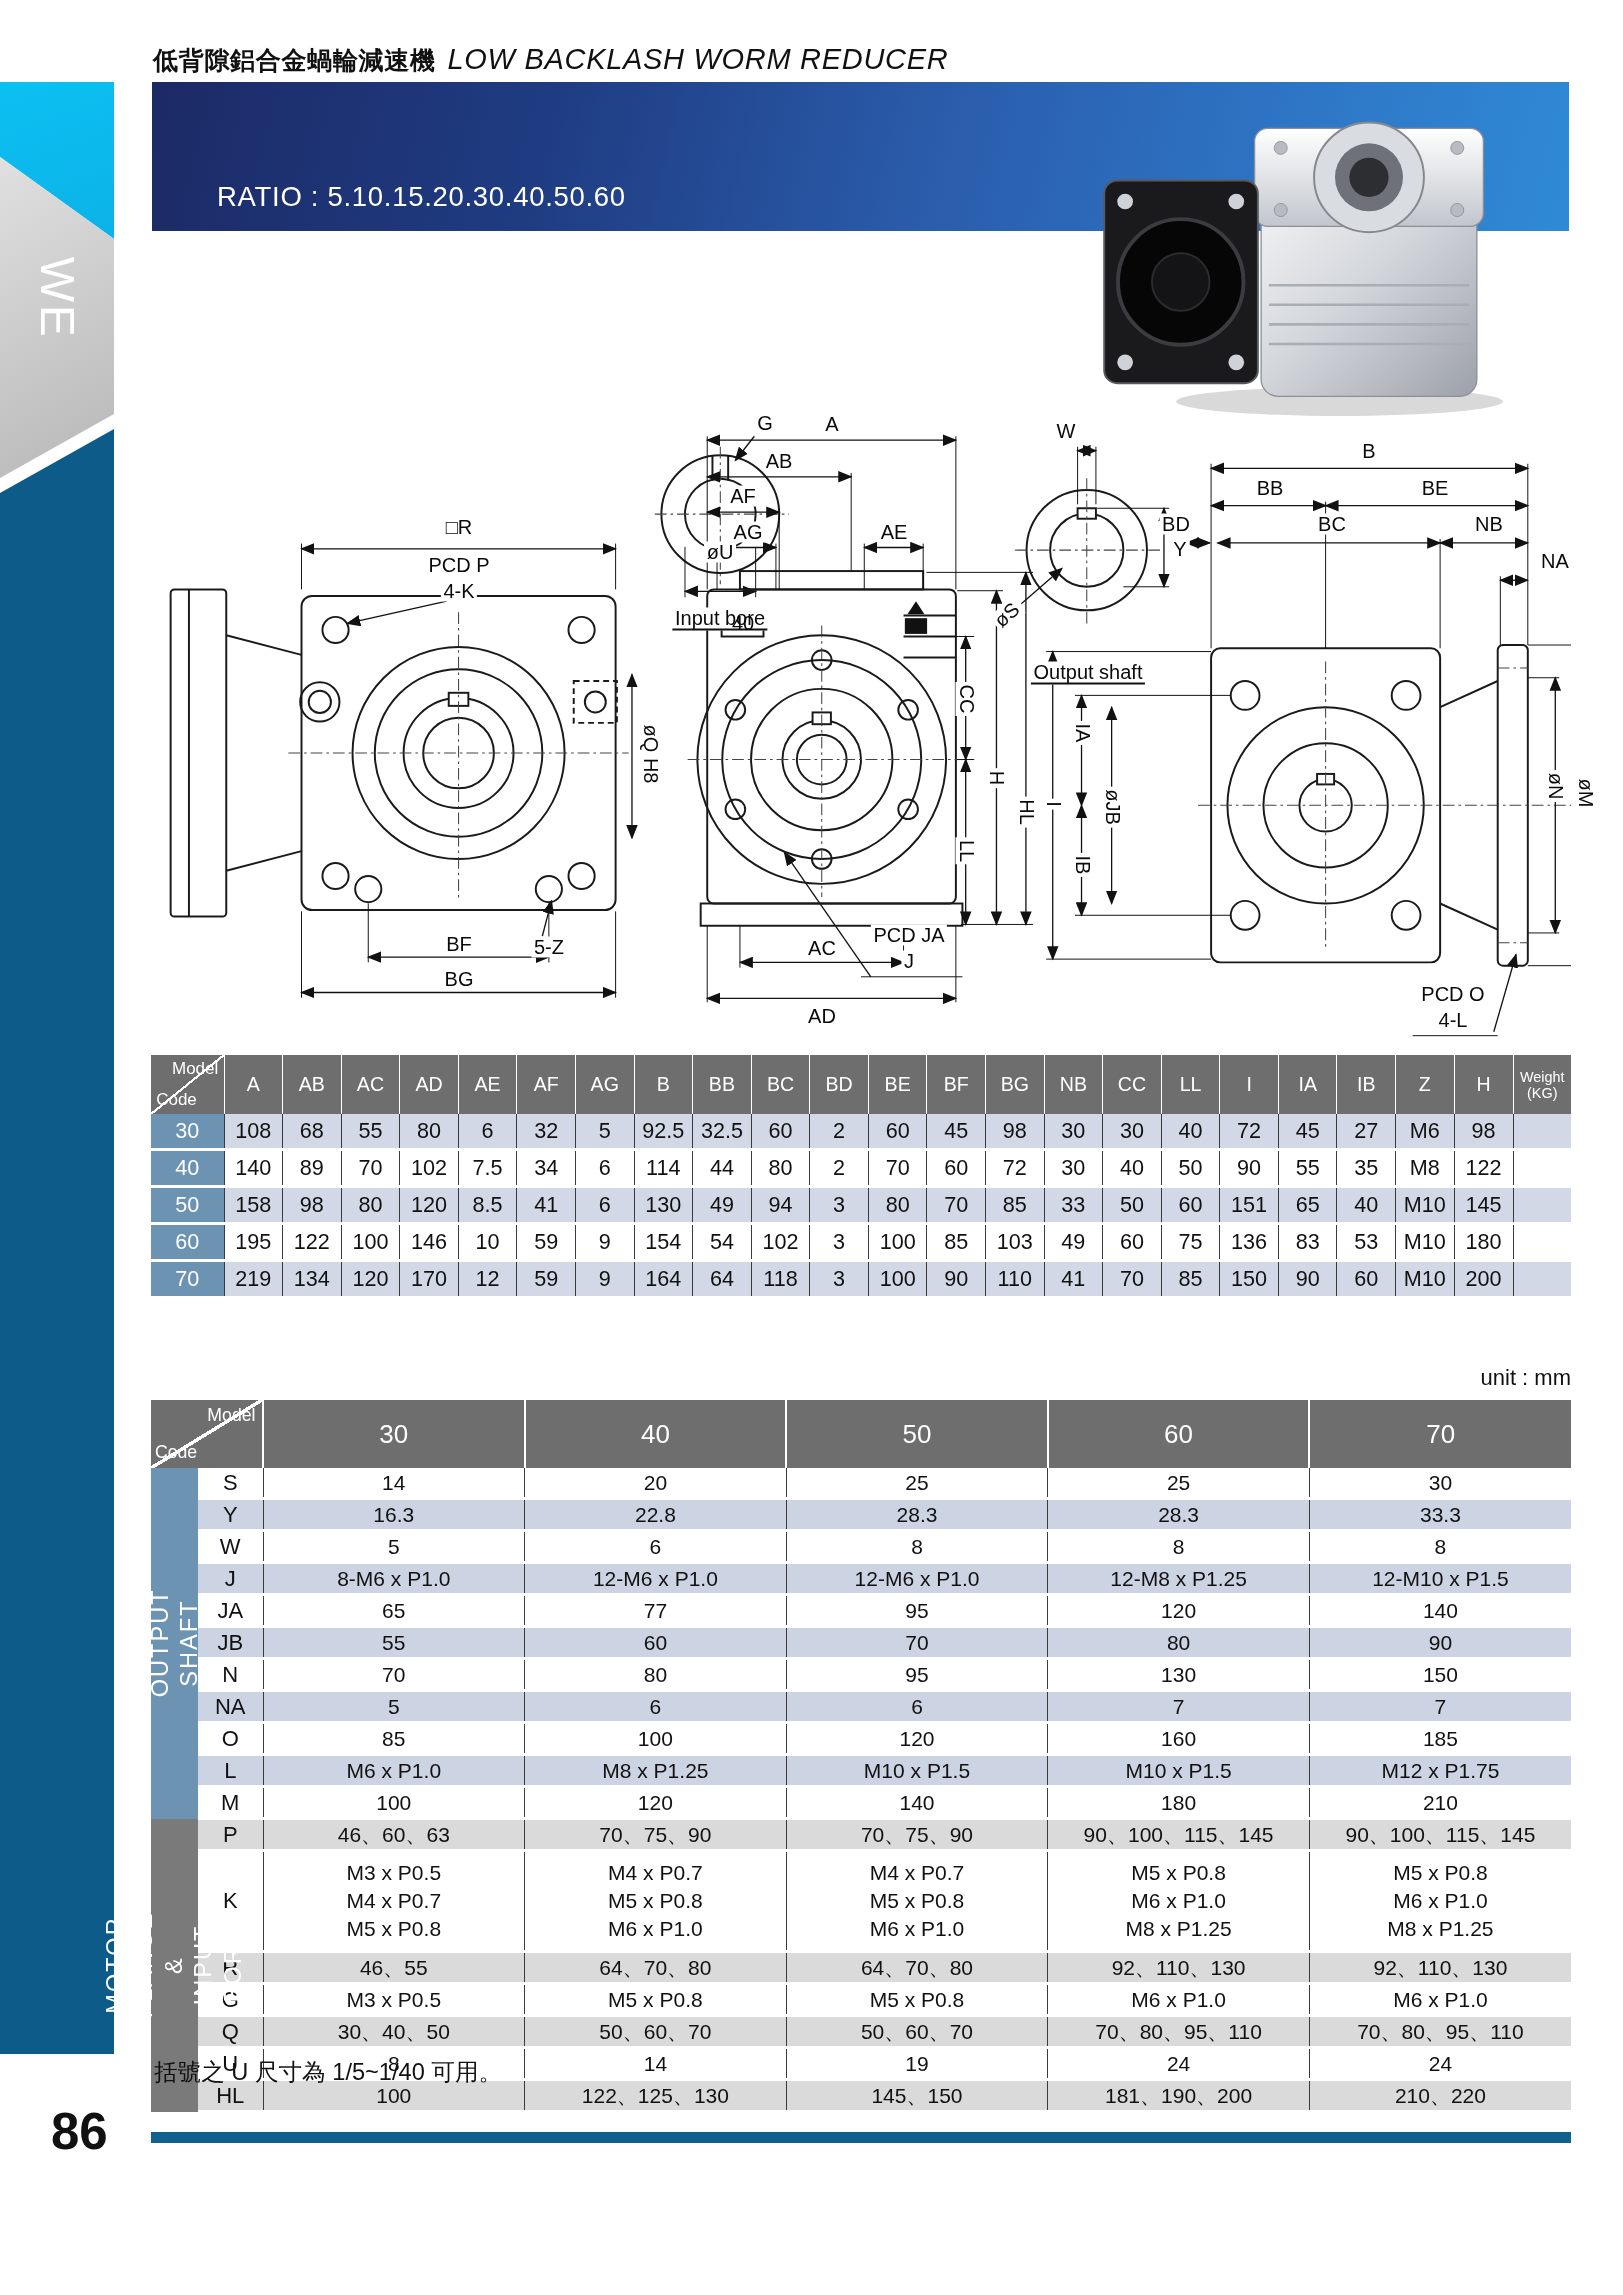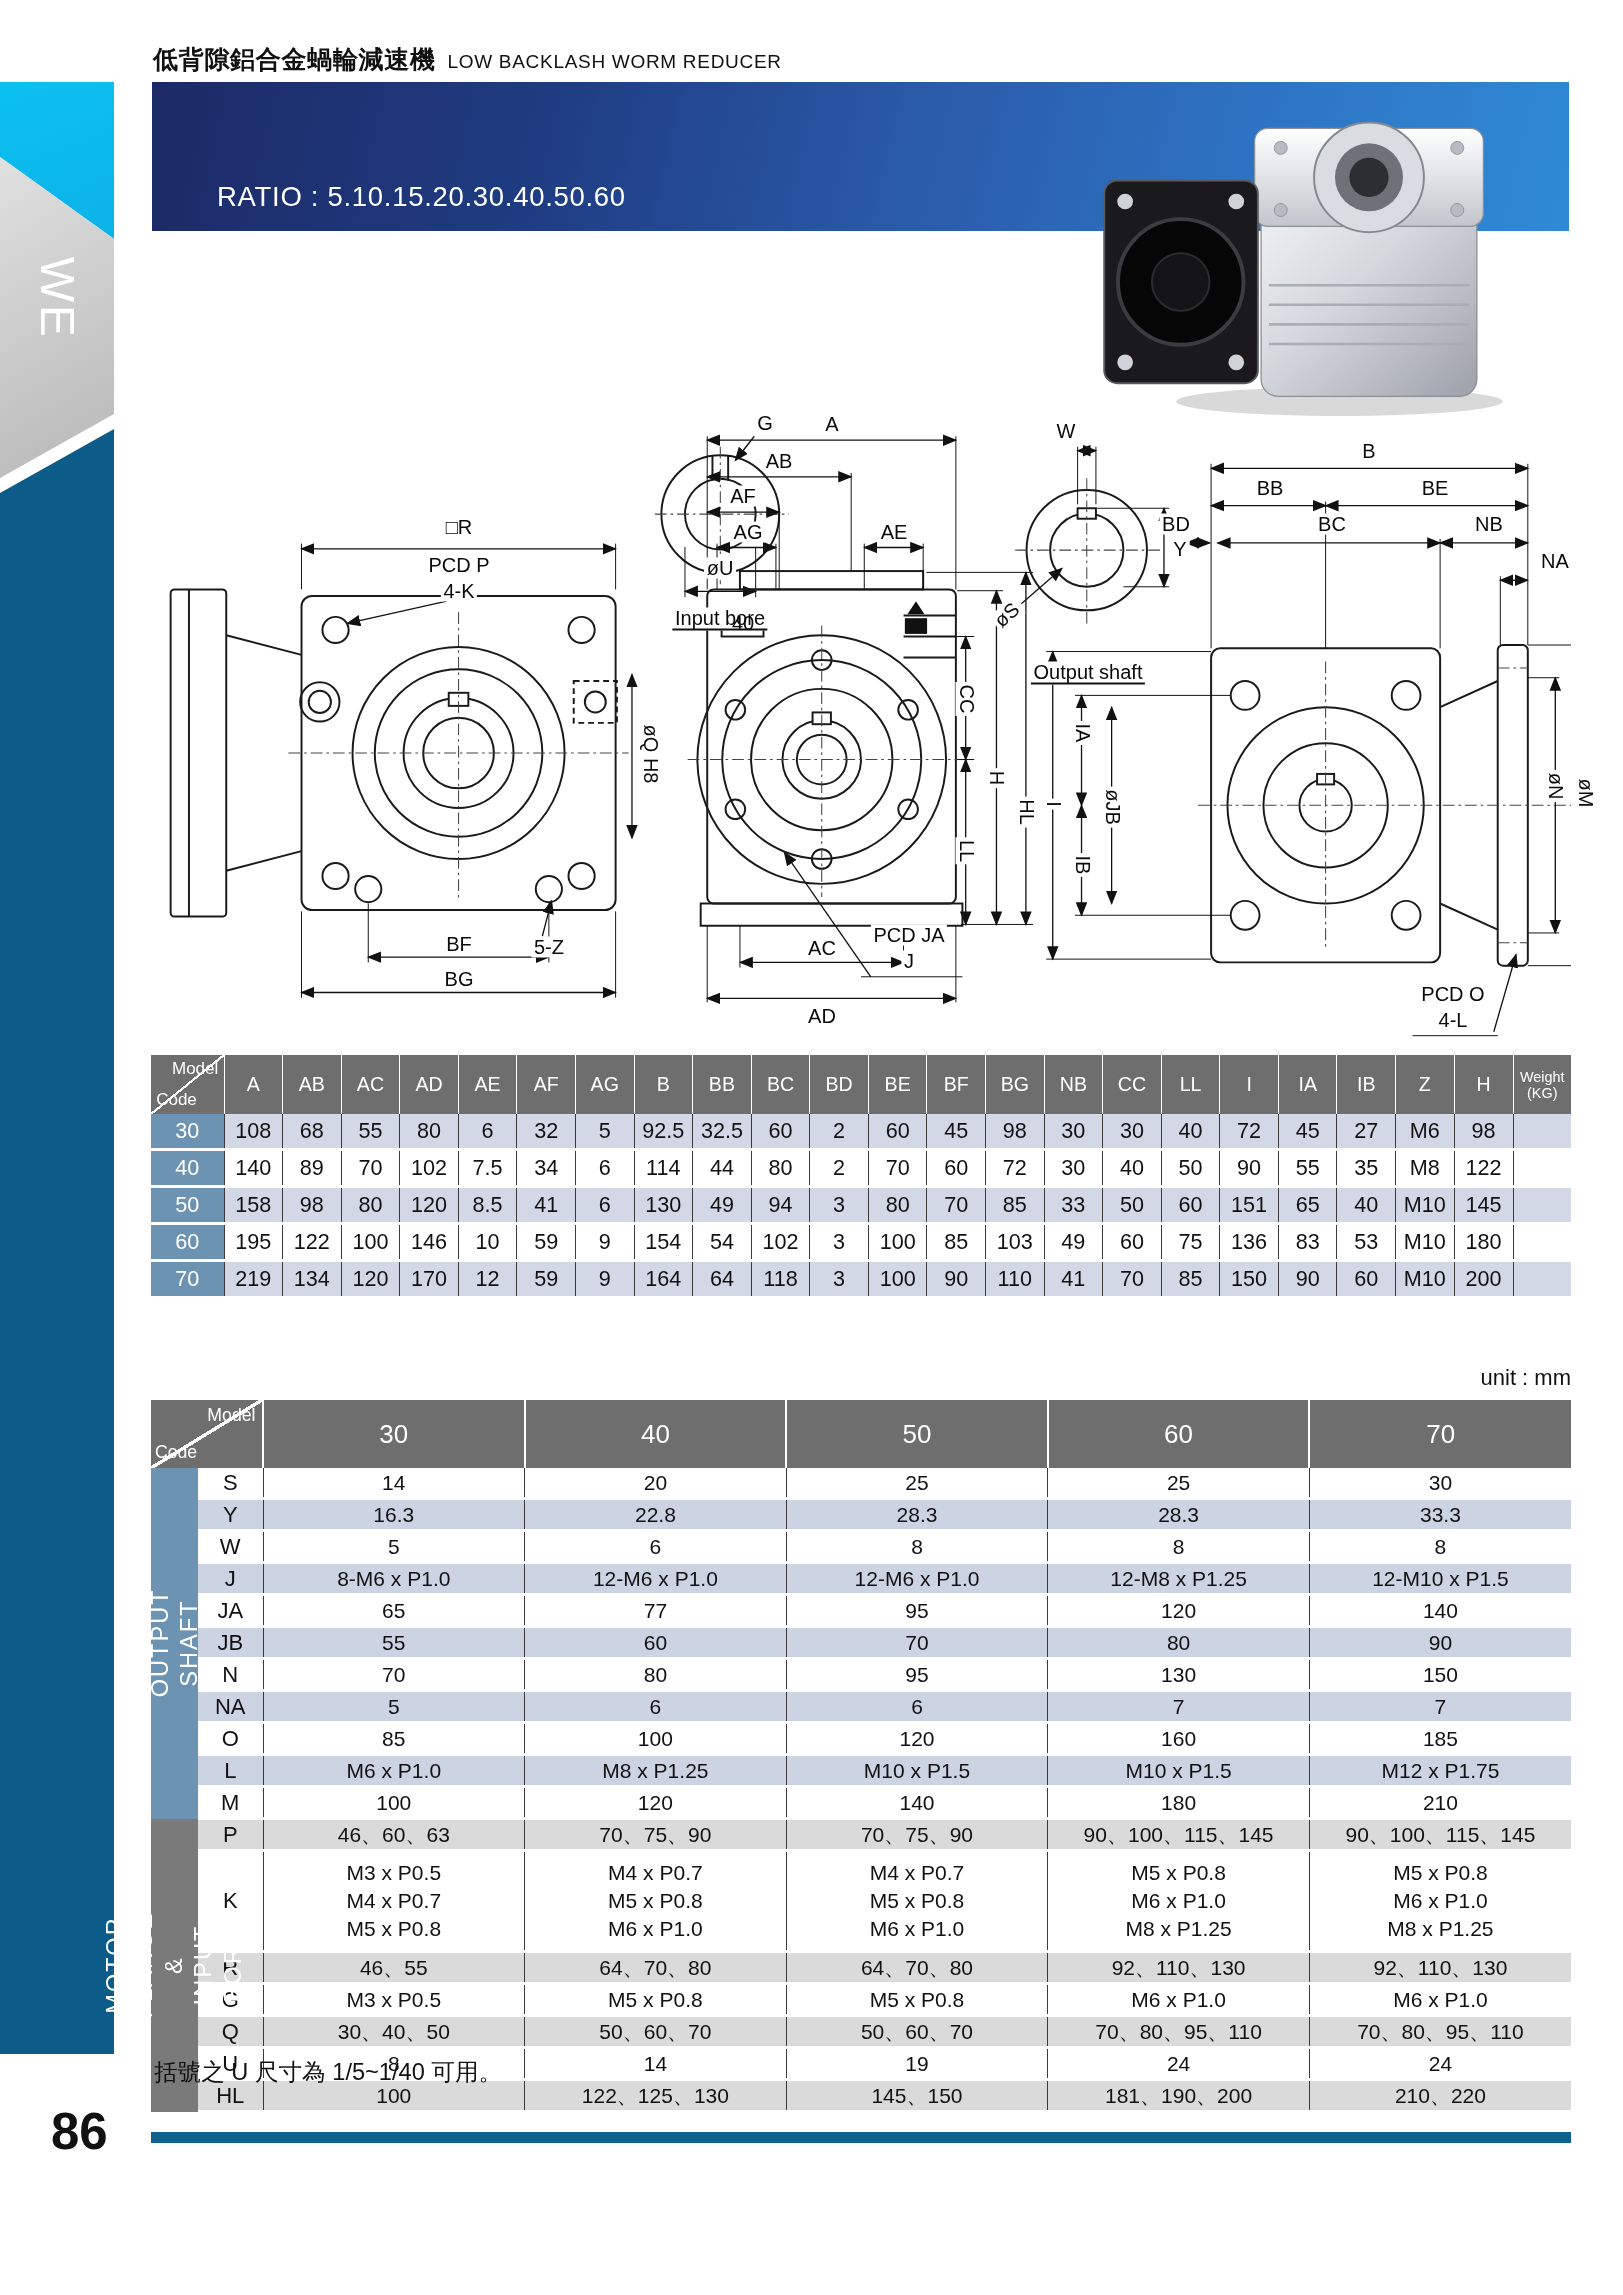--- a/index.html
+++ b/index.html
@@ -16,21 +16,21 @@
     clip-path:polygon(0 0,100% 0,100% 157px,0 75px);}
   #seg-gray{background:linear-gradient(150deg,#e8e8e8 0%,#9c9c9c 35%,#cfcfcf 55%,#8a8a8a 100%);
     clip-path:polygon(0 75px,100% 157px,100% 332px,0 396px);}
   #seg-blue{background:#0c5b88;
     clip-path:polygon(0 411px,100% 347px,100% 100%,0 100%);}
   #we-tab{position:absolute;left:50%;top:216px;transform:translate(-50%,-50%) rotate(90deg);
     color:#fff;font-size:48px;letter-spacing:2.6px;font-weight:400;}
 
   
   #hdr{left:153px;top:43px;font-size:25px;font-weight:700;letter-spacing:0.7px;}
-  #hdr .en{font-weight:400;margin-left:11.8px;font-size:19px;}
+  #hdr .en{font-weight:400;margin-left:11.8px;font-size:29px;font-style:italic;}
   #banner{left:152px;top:82px;width:1417px;height:149px;
     background:linear-gradient(103deg,#1c2a66 0%,#1f3c82 28%,#2a5cab 55%,#2e74c4 78%,#2f8ad6 100%);}
   #banner .series{position:absolute;left:60px;top:11.8px;color:#fff;font-size:64px;font-weight:400;}
   #banner .ratio{position:absolute;left:65px;top:99px;color:#fff;font-size:27.5px;font-weight:400;letter-spacing:0.7px;}
 
   
   #photo{left:1065px;top:89px;width:489px;height:327px;z-index:3;}
 
   
   #drawing{left:151px;top:393px;width:1420px;height:648px;}
@@ -332,21 +332,21 @@
       <line class="dm" x1="2192" y1="385" x2="2192" y2="875" marker-start="url(#ar)" marker-end="url(#ar)"></line>
       <line class="ext" x1="1928" y1="982" x2="2058" y2="982"></line>
       <line class="dm" x1="2052" y1="976" x2="2086" y2="858" marker-end="url(#ar)"></line>
     </g>
   </svg>
 
   <span class="dim-label" style="left:308px;top:134px">□R</span>
   <span class="dim-label" style="left:308px;top:172px">PCD P</span>
   <span class="dim-label" style="left:308px;top:198px">4-K</span>
   <span class="dim-label" style="left:614px;top:30px">G</span>
-  <span class="dim-label" style="left:569px;top:175px">øU</span>
+  <span class="dim-label" style="left:569px;top:159px">øU</span>
   <span class="dim-label undl" style="left:569px;top:226px">Input bore</span>
   <span class="dim-label rot" style="left:499px;top:361px">øQ H8</span>
   <span class="dim-label" style="left:398px;top:554px">5-Z</span>
   <span class="dim-label" style="left:308px;top:551px">BF</span>
   <span class="dim-label" style="left:308px;top:586px">BG</span>
   <span class="dim-label" style="left:758px;top:542px">PCD JA</span>
   <span class="dim-label" style="left:758px;top:568px">J</span>
 
   <span class="dim-label" style="left:681px;top:31px">A</span>
   <span class="dim-label" style="left:628px;top:68px">AB</span>

